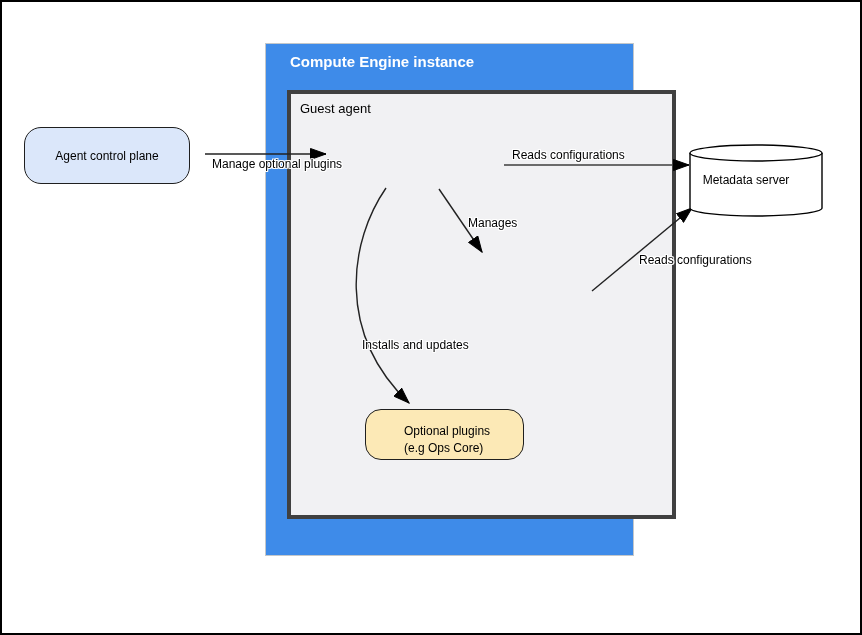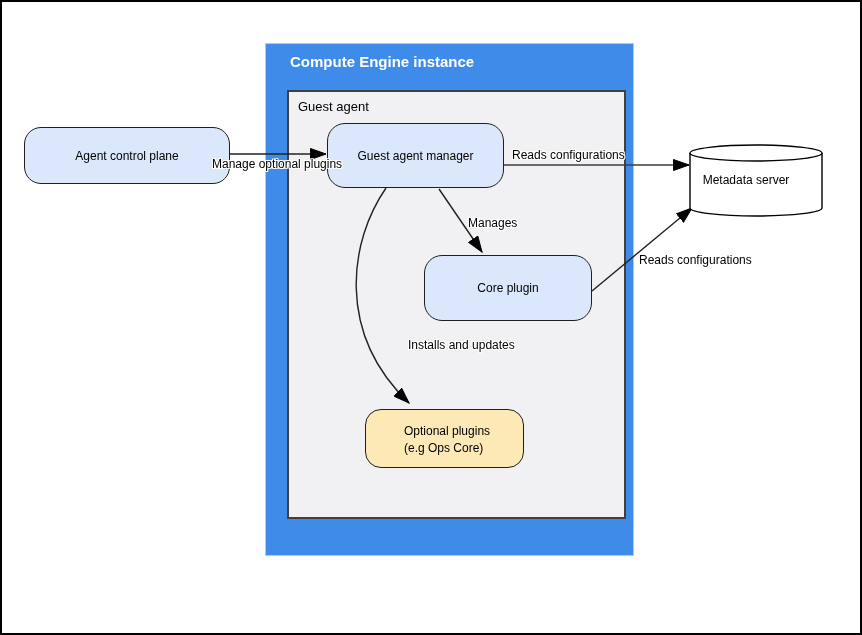--- a/index.html
+++ b/index.html
@@ -24,23 +24,23 @@
   .blue-title {
     padding: 9px 0 0 24px;
     font-size: 15px;
     font-weight: bold;
     color: #ffffff;
     white-space: nowrap;
   }
   .gray-container {
     position: absolute;
     left: 285px; top: 88px;
-    width: 339px; height: 429px;
+    width: 389px; height: 429px;
     background: #f1f1f3;
-    border: 2px solid #404040;
+    border: 4px solid #404040;
   }
   .gray-title {
     padding: 7px 0 0 9px;
     font-size: 13px;
     color: #000;
     white-space: nowrap;
   }
   .overlay {
     position: absolute;
     left: 0; top: 0;
@@ -111,42 +111,36 @@
     <path d="M590,289 L690,206" stroke="#222" stroke-width="1.4" fill="none" marker-end="url(#arrow)"></path>
 
     <path d="M384,186 C348,238 333,330 407,401" stroke="#222" stroke-width="1.4" fill="none" marker-end="url(#arrow)"></path>
 
     <g>
       <path d="M688,151 L688,206 A66,8 0 0 0 820,206 L820,151" fill="#ffffff" stroke="#000" stroke-width="1.4"></path>
       <ellipse cx="754" cy="151" rx="66" ry="8" fill="#ffffff" stroke="#000" stroke-width="1.4"></ellipse>
     </g>
   </svg>
 
-  <div class="node" style="left:22px; top:125px; width:206px; height:57px;">
+  <div class="node" style="left:22px; top:125px; width:166px; height:57px;">
     <span>Agent control plane</span>
   </div>
 
-  <div class="node" style="left:325px; top:121px; width:177px; height:65px; border-radius:18px;">
-    <span>Guest agent manager</span>
-  </div>
 
-  <div class="node" style="left:422px; top:253px; width:168px; height:66px; border-radius:18px;">
-    <span>Core plugin</span>
-  </div>
 
-  <div class="node yellow" style="left:363px; top:407px; width:159px; height:59px; border-radius:16px;">
+  <div class="node yellow" style="left:363px; top:407px; width:159px; height:51px; border-radius:16px;">
     <div>Optional plugins</div>
     <div>(e.g  Ops Core)</div>
   </div>
 
   <div class="cyl-label">Metadata server</div>
 
   <div class="edge-label" style="left:210px; top:155px;">Manage optional plugins</div>
 
   <div class="edge-label" style="left:510px; top:146px;">Reads configurations</div>
 
   <div class="edge-label" style="left:466px; top:214px;text-align:center;">Manages</div>
 
   <div class="edge-label" style="left:637px; top:251px;">Reads configurations</div>
 
-  <div class="edge-label" style="left:360px; top:336px;margin-left:46px;">Installs and updates</div>
+  <div class="edge-label" style="left:360px; top:336px;">Installs and updates</div>
 
 </div>
 
 </body></html>

